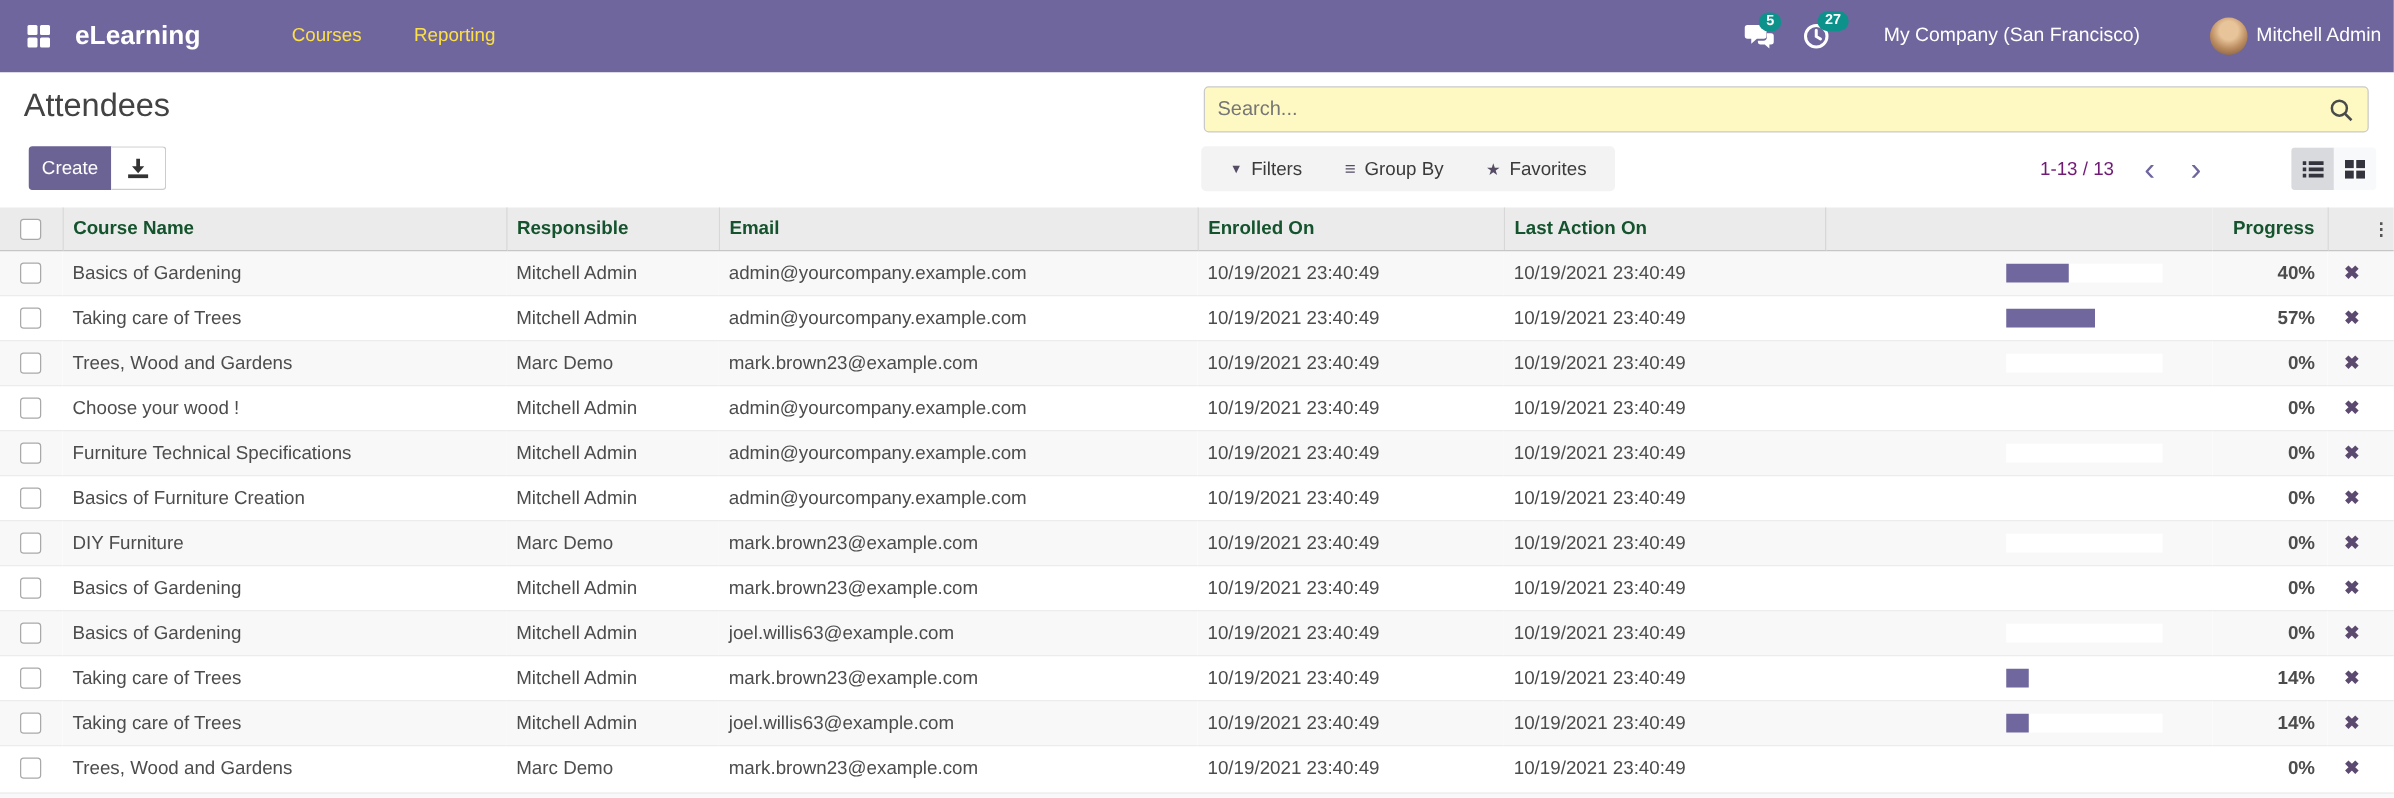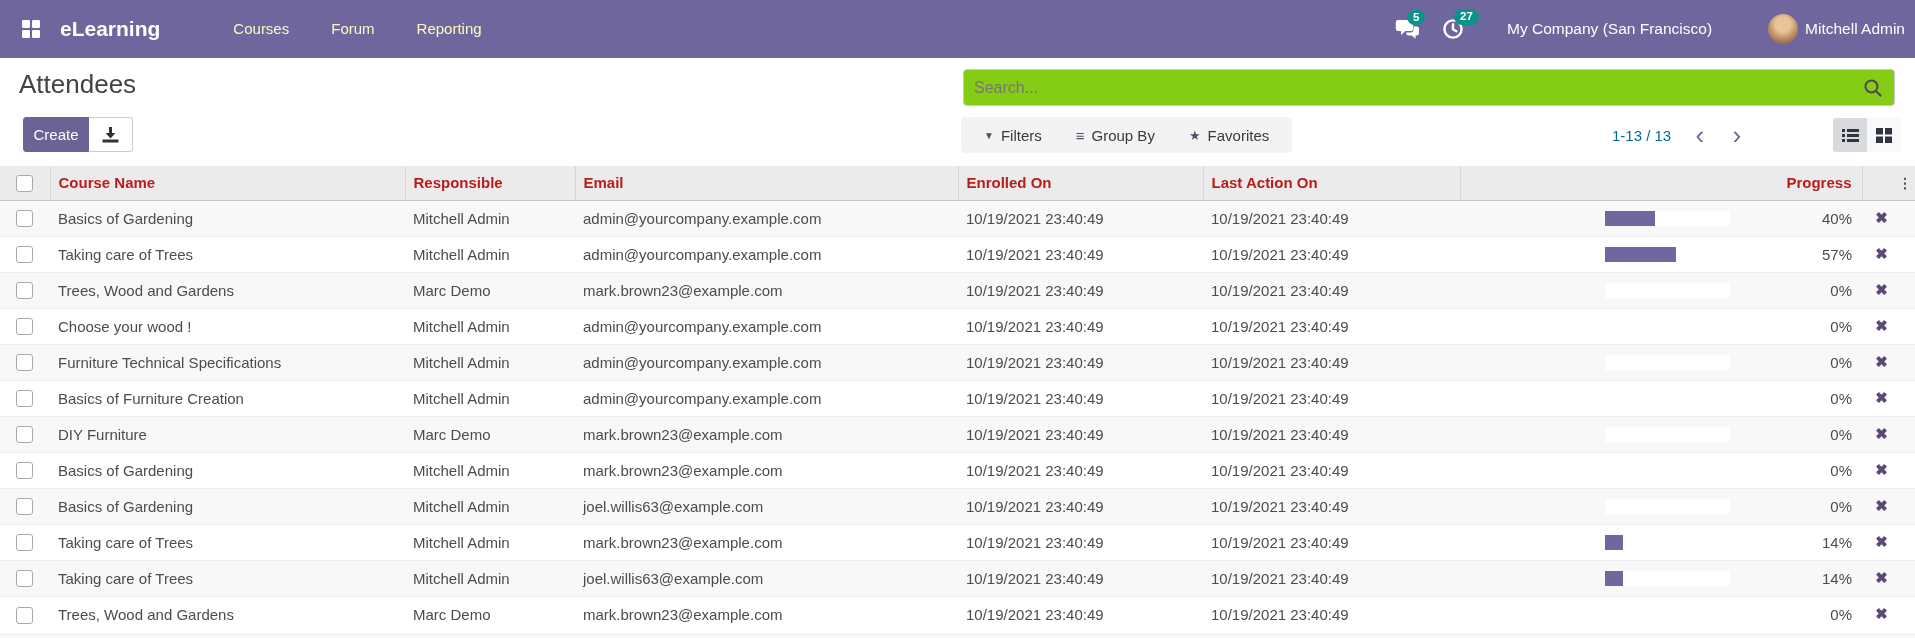--- a/index.html
+++ b/index.html
@@ -5,83 +5,83 @@
   * { margin:0; padding:0; box-sizing:border-box; }
   html,body { width:1915px; height:638px; overflow:hidden; background:#fff;
               font-family:"Liberation Sans", sans-serif; }
 
   
   .navbar { position:absolute; top:0; left:0; width:1915px; height:58px;
             background:var(--navbar-bg,#6f669e); display:flex; align-items:center; color:#fff; }
   .apps-btn { margin-left:18px; width:26px; height:26px; display:flex; align-items:center; justify-content:center; cursor:pointer; }
   .brand { margin-left:16px; font-size:21px; font-weight:bold; cursor:pointer; }
   .menu { display:flex; margin-left:52px; }
-  .menu-item { font-size:15px; color:#fef9c3; padding:0 21px; line-height:58px; cursor:pointer; }
+  .menu-item { font-size:15px; color:#fde047; padding:0 21px; line-height:58px; cursor:pointer; }
   .nav-right { position:absolute; right:0; top:0; height:58px; display:flex; align-items:center; }
   .nav-icon-wrap { position:relative; margin-right:20px; cursor:pointer; display:flex; align-items:center; }
   .nav-icon-wrap.activities { margin-right:26px; }
   .badge { position:absolute; top:-8px; left:13px; background:var(--badge-bg,#0c928b); color:#fff;
            font-size:11.5px; font-weight:bold; border-radius:10px; padding:2px 6px; line-height:1; }
   .company { font-size:15.5px; margin-left:16px; margin-right:56px; cursor:pointer; white-space:nowrap; }
   .avatar { width:30px; height:30px; border-radius:50%; margin-right:7px;
             background:radial-gradient(circle at 50% 35%, #e8c49a 0 30%, #b98a5e 60%, #6e4f38 100%); }
   .user { font-size:15.5px; margin-right:10px; cursor:pointer; white-space:nowrap; }
 
   
   .control-panel { position:absolute; top:58px; left:0; width:1915px; height:108px; background:#fff; }
   .page-title { position:absolute; left:19px; top:11px; font-size:26px; font-weight:400; color:#434343; }
   .search-box { position:absolute; left:963px; top:11px; width:932px; height:37px;
-                border:1px solid #c9c9c9; border-radius:4px; background:#84cc16; }
+                border:1px solid #c9c9c9; border-radius:4px; background:#fef9c3; }
   .search-box input { width:100%; height:100%; border:none; outline:none; background:transparent;
                       padding:0 40px 0 10px; font-size:16px; color:#555; font-family:inherit; }
   .search-box input::placeholder { color:#767676; }
   .search-icon { position:absolute; right:10px; top:7px; cursor:pointer; }
 
   .btn-row-left { position:absolute; left:23px; top:59px; display:flex; height:35px; }
   .btn-create { width:66px; height:35px; background:var(--primary-btn,#6b6394); color:#fff; border:1px solid var(--primary-btn,#6b6394);
                 border-radius:3px 0 0 3px; font-size:15px; cursor:pointer; font-family:inherit; }
   .btn-export { width:44px; height:35px; background:#fff; border:1px solid #ccc; border-left:none;
                 border-radius:0 3px 3px 0; cursor:pointer; display:flex; align-items:center; justify-content:center; }
 
   .filter-group { position:absolute; left:961px; top:59px; height:36px; background:#f3f3f4;
                   border-radius:4px; display:flex; align-items:center; padding:0 6px; }
   .filter-btn { background:transparent; border:none; font-size:15px; color:#3a3a3a; padding:0 17px;
                 height:36px; cursor:pointer; font-family:inherit; display:flex; align-items:center; gap:7px; white-space:nowrap; }
   .filter-btn .f-icon { color:#554c63; font-size:10px; }
   .filter-btn .f-icon.bars { font-size:15px; font-weight:bold; }
   .filter-btn .f-icon.star { font-size:13px; }
 
   .pager { position:absolute; left:1612px; top:59px; height:36px; display:flex; align-items:center; }
-  .pager-value { font-size:15px; color:#0369a1; margin-right:10px; }
+  .pager-value { font-size:15px; color:#701a75; margin-right:10px;margin-left:20px; }
   .pager-btn { background:transparent; border:none; color:var(--chevron,#6f669e); font-size:26px; line-height:30px;
                width:37px; cursor:pointer; font-family:inherit; }
 
   .view-switcher { position:absolute; left:1833px; top:60px; height:34px; display:flex;
                    border-radius:3px; overflow:hidden; background:#f8f9fa; }
   .vs-btn { width:34px; height:34px; border:none; background:transparent; display:flex;
             align-items:center; justify-content:center; cursor:pointer; }
   .vs-btn.active { background:#d8dadd; }
 
   
   table { position:absolute; top:166px; left:0; width:1915px; border-collapse:collapse; table-layout:fixed; }
   col.c-cb{width:50px;} col.c-course{width:355px;} col.c-resp{width:170px;} col.c-email{width:383px;}
   col.c-enr{width:245px;} col.c-last{width:257px;} col.c-bar{width:310px;} col.c-pct{width:92px;} col.c-del{width:53px;}
-  thead th { height:34px; background:#ebebeb; font-size:15px; font-weight:bold; color:#b91c1c;
+  thead th { height:34px; background:#ebebeb; font-size:15px; font-weight:bold; color:#14532d;
              text-align:left; padding:0 8px; border-bottom:1px solid #c6c6c6; cursor:pointer; white-space:nowrap; }
   thead th.sep { border-left:1px solid #d7d7d7; }
   thead th.h-pct { text-align:right; padding-right:10px; }
   thead th.h-del { text-align:right; padding-right:3px; color:#555; font-size:14px; cursor:default; }
   tbody td { height:36px; font-size:15px; color:#4c4c4c; padding:0 8px; border-top:1px solid #ececec;
              white-space:nowrap; overflow:hidden; }
   tbody tr { cursor:pointer; }
   tbody tr:nth-child(odd) td { background:#f8f8f8; }
   .cb { display:inline-block; width:17px; height:17px; border:1px solid #a9a9a9; border-radius:3px;
         background:#fff; vertical-align:middle; margin-left:8px; cursor:pointer; }
   thead .cb { margin-left:8px; }
-  td.t-pct { text-align:right; padding-right:10px; }
+  td.t-pct { text-align:right; padding-right:10px;font-weight:bold; }
   td.t-del { text-align:center; padding:0 14px 0 0; }
   .x-del { color:var(--delete-x,#5b4970); font-size:15px; font-weight:bold; cursor:pointer; }
   .track { width:125px; height:15px; background:#fff; margin-left:137px; }
   .fill { height:100%; background:var(--progress-fill,#6f679d); }
   .row13-sliver { position:absolute; top:634px; left:0; width:1915px; height:4px;
                   background:#f8f8f8; border-top:1px solid #ececec; }
 </style>
 </head>
 <body>
 
@@ -90,21 +90,20 @@
     <svg width="24" height="24" viewBox="0 0 24 24" fill="#fff">
       <rect x="3" y="3" width="8" height="8" rx="1.2"></rect>
         <rect x="13" y="3" width="8" height="8" rx="1.2"></rect>
       <rect x="3" y="13" width="8" height="8" rx="1.2"></rect>
         <rect x="13" y="13" width="8" height="8" rx="1.2"></rect>
     </svg>
   </span>
   <span class="brand">eLearning</span>
   <nav class="menu">
       <span class="menu-item">Courses</span>
-      <span class="menu-item">Forum</span>
       <span class="menu-item">Reporting</span>
     </nav>
 
   <div class="nav-right">
     <span class="nav-icon-wrap">
       <svg width="27" height="23" viewBox="0 0 27 23">
         <path fill="#fff" d="M2 2h13a2.2 2.2 0 0 1 2.2 2.2v6.6A2.2 2.2 0 0 1 15 13H9.5L5 17v-4H2A2.2 2.2 0 0 1-.2 10.8V4.2A2.2 2.2 0 0 1 2 2z" transform="translate(2 0)"></path>
         <path fill="#fff" d="M19.5 8.5h3.3A2.2 2.2 0 0 1 25 10.7v4.6a2.2 2.2 0 0 1-2.2 2.2h-1.3v3.3l-3.7-3.3h-3.3a2.2 2.2 0 0 1-2.2-2.2v-.8h4.3a3 3 0 0 0 2.9-3z"></path>
       </svg>
       <span class="badge">5</span>

